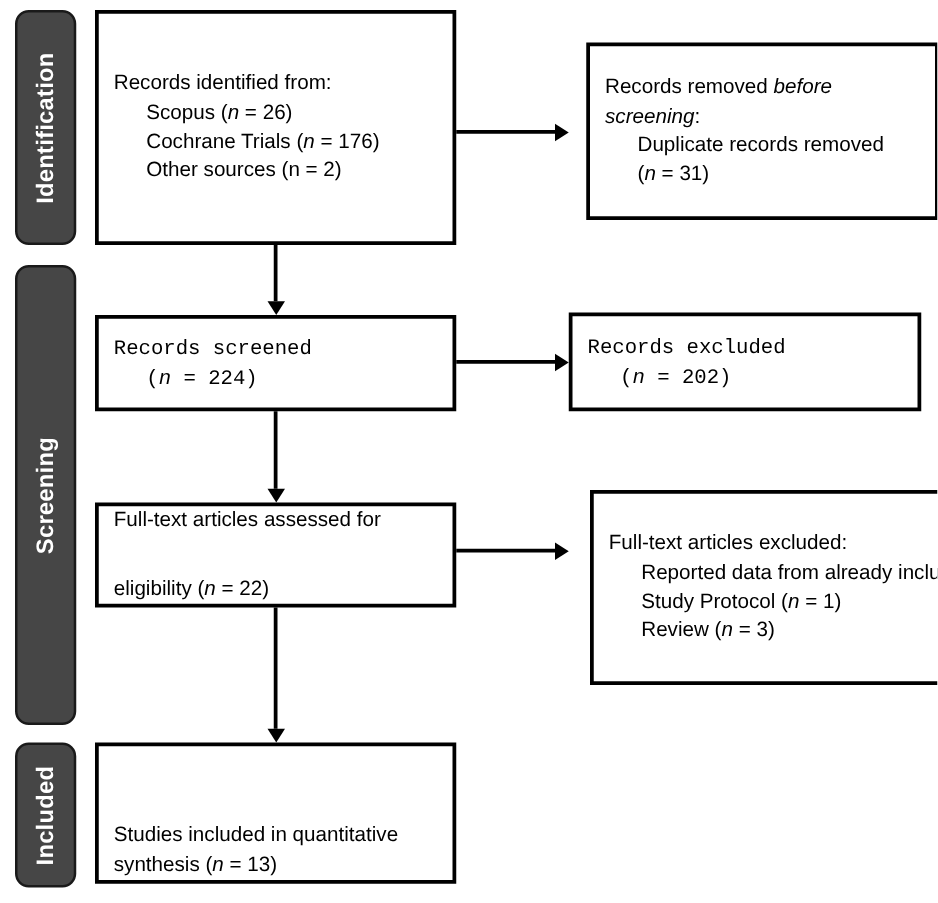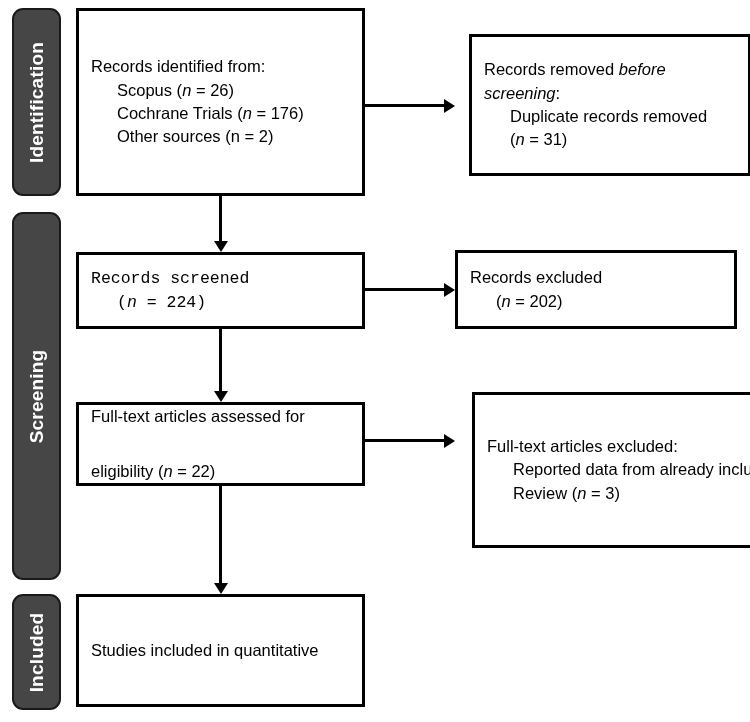--- a/index.html
+++ b/index.html
@@ -69,25 +69,25 @@
     padding-left: 26px;
     text-indent: 0;
     white-space: normal;
   }
   em { font-style: italic; }
 
   
   #box-identified   { left: 76px;  top: 8px;   width: 289px; height: 188px; justify-content: center; }
   #box-screened     { left: 76px;  top: 252px; width: 289px; height: 77px; font-family: Liberation Mono, monospace;  }
   #box-fulltext     { left: 76px;  top: 402px; width: 289px; height: 84px; justify-content: space-between;  }
-  #box-included     { left: 76px;  top: 594px; width: 289px; height: 113px; }
+  #box-included     { left: 76px;  top: 594px; width: 289px; height: 113px; justify-content: flex-end; }
 
   
   #box-removed      { left: 469px; top: 34px;  width: 282px; height: 142px; }
-  #box-excluded     { left: 455px; top: 250px; width: 282px; height: 79px;  }
+  #box-excluded     { left: 455px; top: 250px; width: 282px; height: 79px; font-family: Liberation Mono, monospace;  }
   #box-ft-excluded  { left: 455px; top: 392px; width: 282px; height: 156px; margin-left: 17px; }
 
   
   .arrow-v, .arrow-h {
     position: absolute;
   }
   .arrow-v {
     left: 216px;
     width: 9px;
   }
@@ -184,25 +184,27 @@
   </div>
 
   <div class="box" id="box-fulltext">
     <p>Full-text articles assessed for</p>
     <p>eligibility (<em>n</em> = <span>22</span>)</p>
   </div>
 
   <div class="box" id="box-ft-excluded">
     <p>Full-text articles excluded:</p>
     <p class="hang">Reported data from already included study ( = )</p>
+    <p class="indent">Study Protocol (<em>n</em> = <span>1</span>)</p>
     <p class="indent">Review (<em>n</em> = <span>3</span>)</p>
   </div>
 
   <div class="box" id="box-included">
     <p>Studies included in quantitative</p>
+    <p>synthesis (<em>n</em> = <span>13</span>)</p>
   </div>
 
   <div class="arrow-v" id="arrow-id-screen">
     <span class="shaft"></span>
     <span class="head"></span>
   </div>
   <div class="arrow-v" id="arrow-screen-ft">
     <span class="shaft"></span>
     <span class="head"></span>
   </div>

